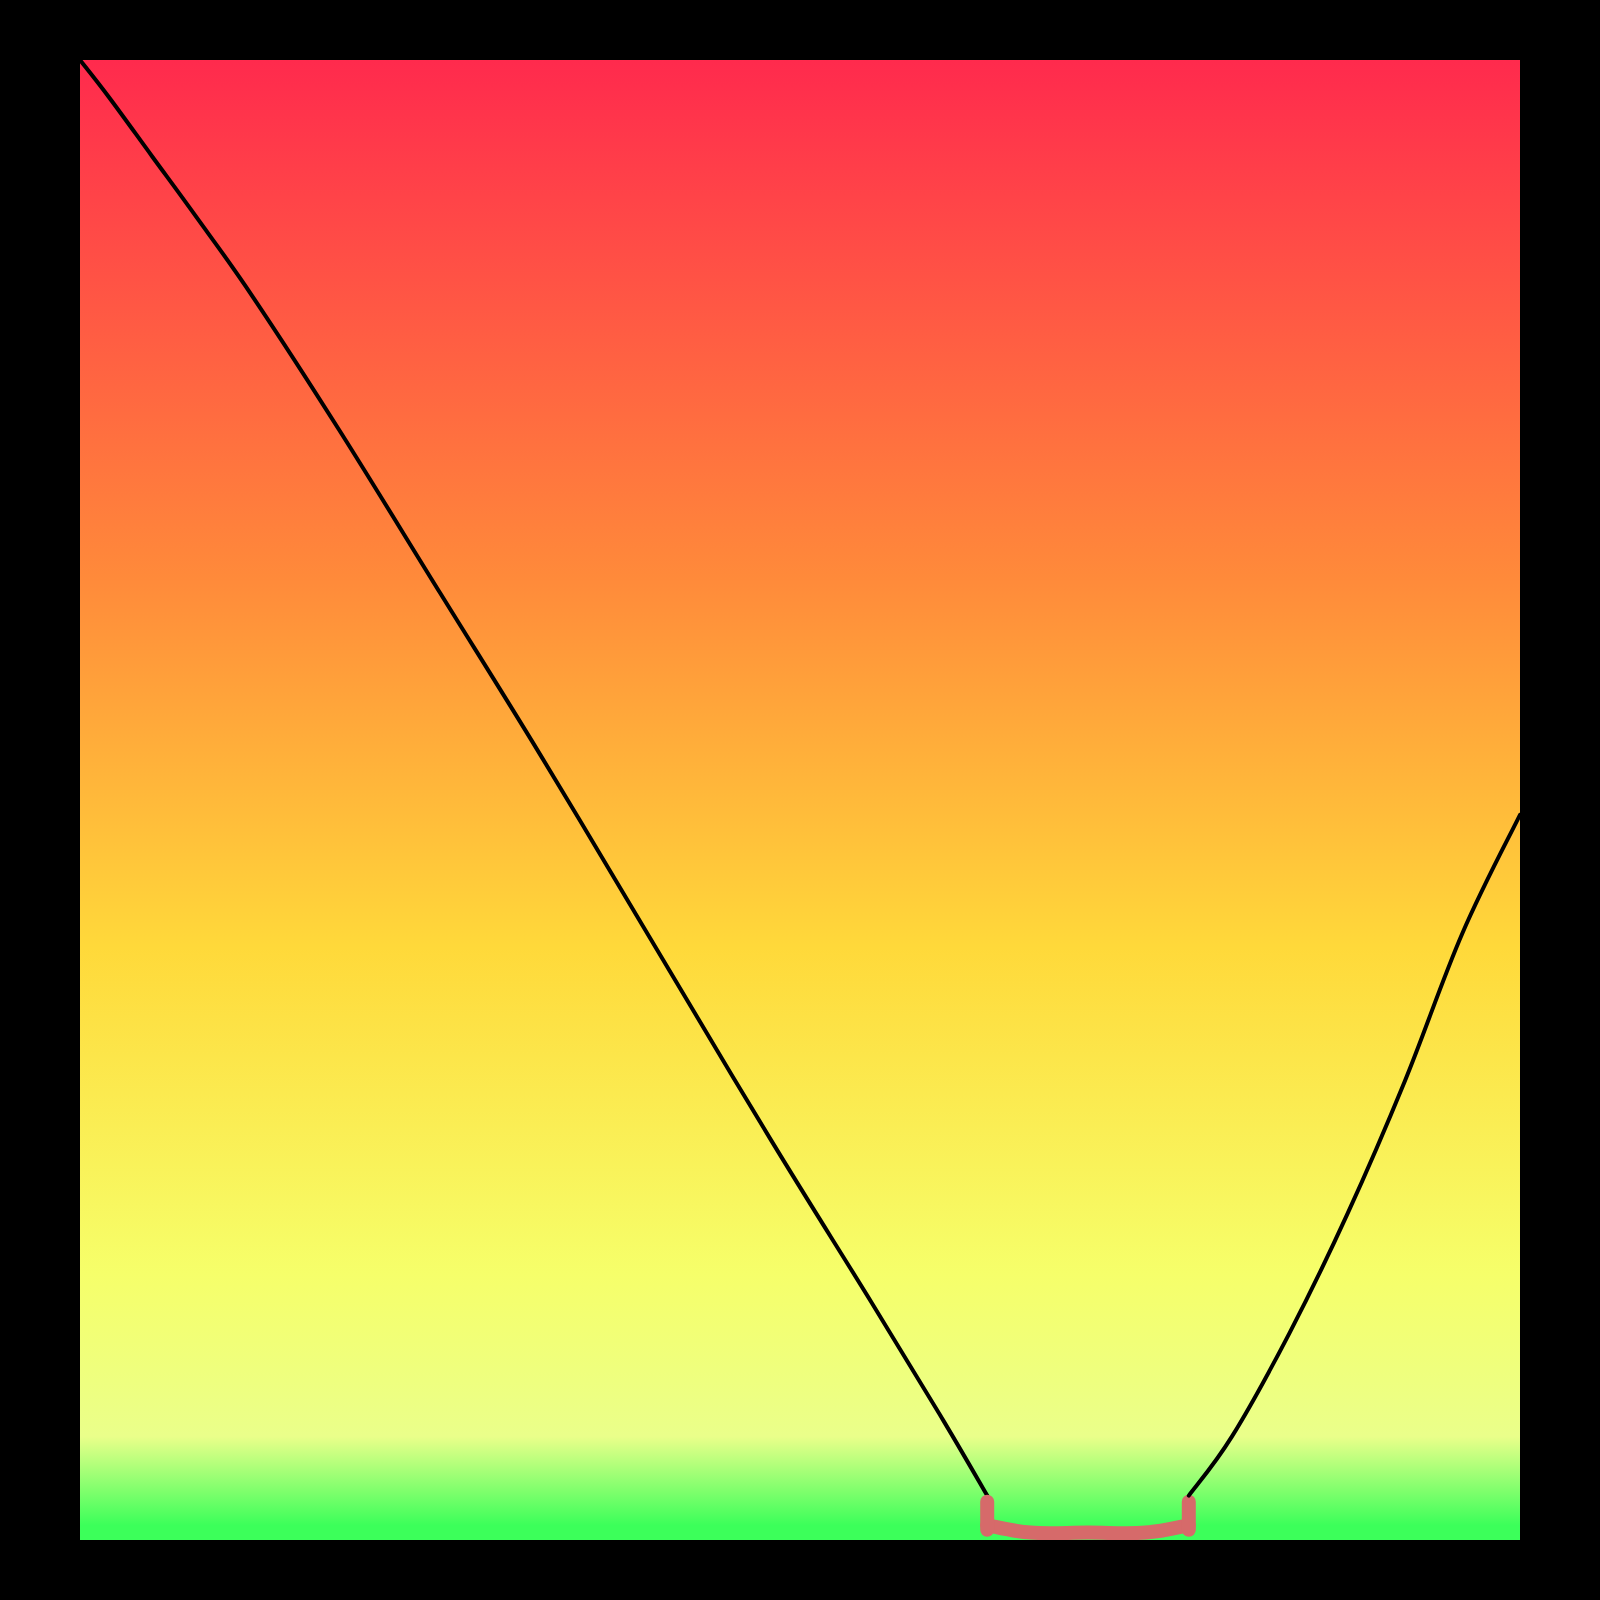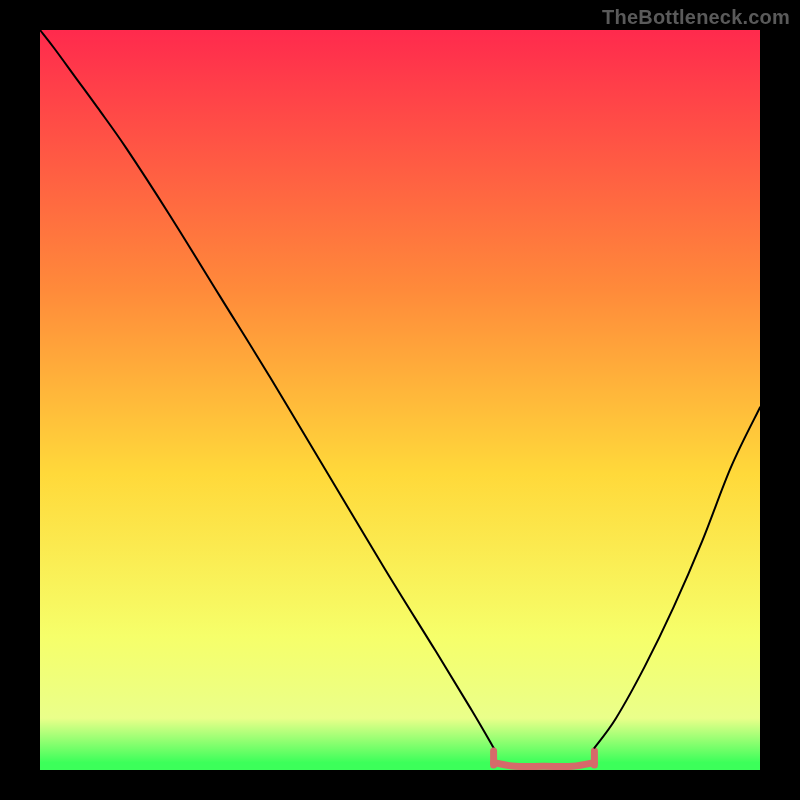--- a/index.html
+++ b/index.html
@@ -31,21 +31,20 @@
     top: 30px;
     width: 720px;
     height: 740px;
     display: block;
   }
 </style>
 </head>
 <body>
 
 <div class="frame">
-  <div class="watermark">TheBottleneck.com</div>
 
   <svg class="plot" viewBox="0 0 720 740" preserveAspectRatio="none">
     <defs>
       <linearGradient id="bg-grad" x1="0" y1="0" x2="0" y2="1">
           <stop offset="0%" stop-color="#ff2a4d"></stop>
           <stop offset="35%" stop-color="#ff8a3a"></stop>
           <stop offset="60%" stop-color="#ffd93a"></stop>
           <stop offset="82%" stop-color="#f6ff6a"></stop>
           <stop offset="93%" stop-color="#eaff8a"></stop>
           <stop offset="99%" stop-color="#3cff5a"></stop>

